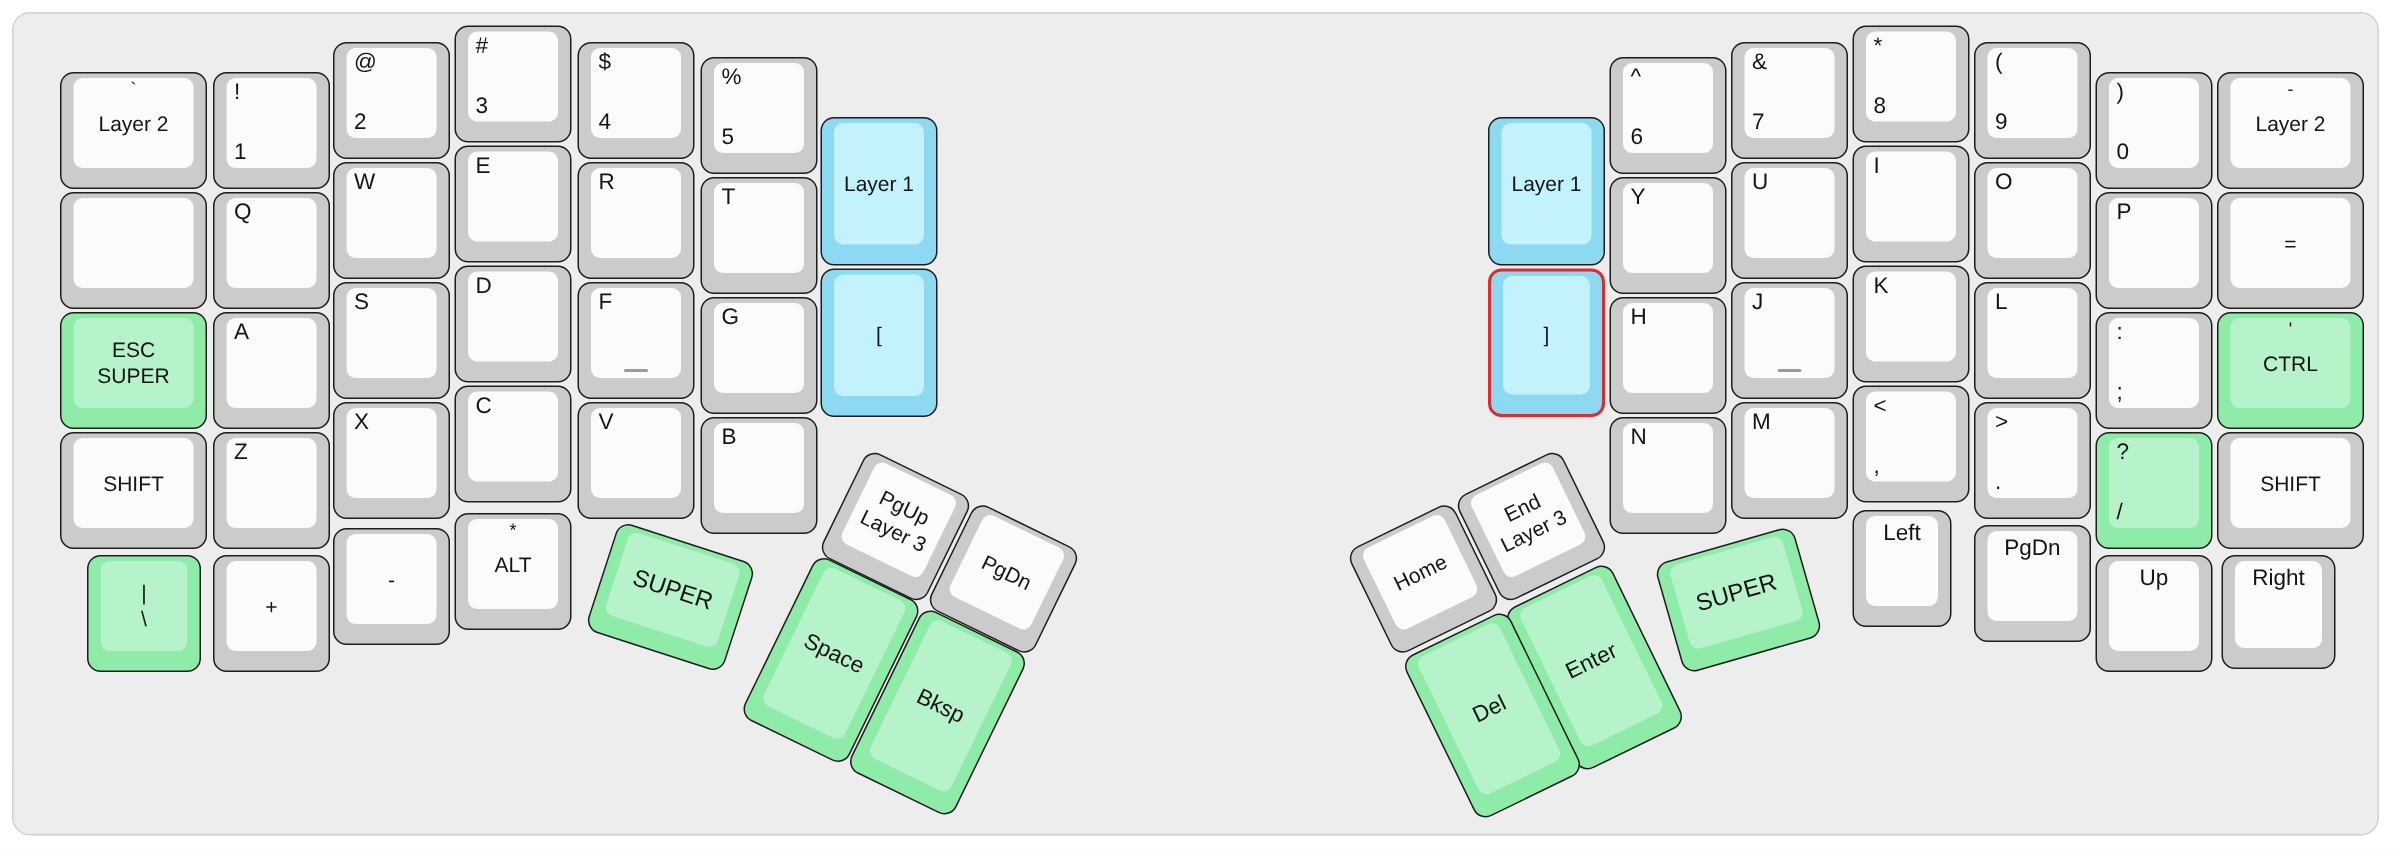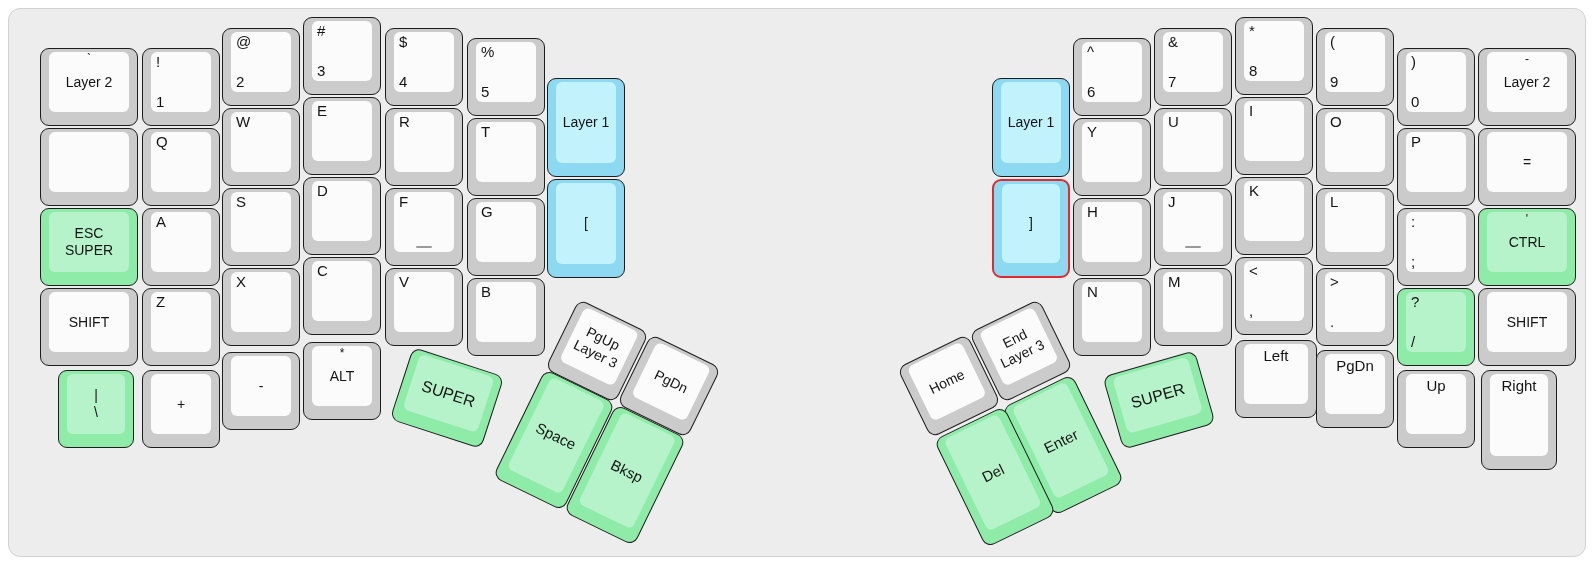--- a/index.html
+++ b/index.html
@@ -252,21 +252,21 @@
       </div>
       <div class="key white" style="left: 1235px; top: 177px; width: 78px; height: 78px;">
         <div class="cap"></div>
         <div class="leg leg-tl">K</div>
       </div>
       <div class="key white" style="left: 1235px; top: 257px; width: 78px; height: 78px;">
         <div class="cap"></div>
         <div class="leg leg-tl">&lt;</div>
         <div class="leg leg-bl">,</div>
       </div>
-      <div class="key white" style="left: 1235px; top: 340px; width: 82px; height: 78px; text-decoration: underline;">
+      <div class="key white" style="left: 1235px; top: 340px; width: 66px; height: 78px; text-decoration: underline;">
         <div class="cap"></div>
         <div class="leg leg-t">Left</div>
       </div>
       <div class="key white" style="left: 1316px; top: 28px; width: 78px; height: 78px;">
         <div class="cap"></div>
         <div class="leg leg-tl">(</div>
         <div class="leg leg-bl">9</div>
       </div>
       <div class="key white" style="left: 1316px; top: 108px; width: 78px; height: 78px;">
         <div class="cap"></div>
@@ -319,21 +319,21 @@
       </div>
       <div class="key green" style="left: 1478px; top: 208px; width: 98px; height: 78px;">
         <div class="cap"></div>
         <div class="leg leg-tc">'</div>
         <div class="leg leg-c">CTRL</div>
       </div>
       <div class="key white" style="left: 1478px; top: 288px; width: 98px; height: 78px;">
         <div class="cap"></div>
         <div class="leg leg-c">SHIFT</div>
       </div>
-      <div class="key white" style="left: 1481px; top: 370px; width: 76px; height: 100px;">
+      <div class="key white" style="left: 1481px; top: 370px; width: 76px; height: 76px;">
         <div class="cap"></div>
         <div class="leg leg-t">Right</div>
       </div>
       <div class="key white" style="left: 982px; top: 312px; width: 78px; height: 78px; transform: rotate(-26deg);">
         <div class="cap"></div>
         <div class="leg leg-c">End
 Layer 3</div>
       </div>
       <div class="key white" style="left: 910px; top: 347px; width: 78px; height: 78px; transform: rotate(-26deg);">
         <div class="cap"></div>

